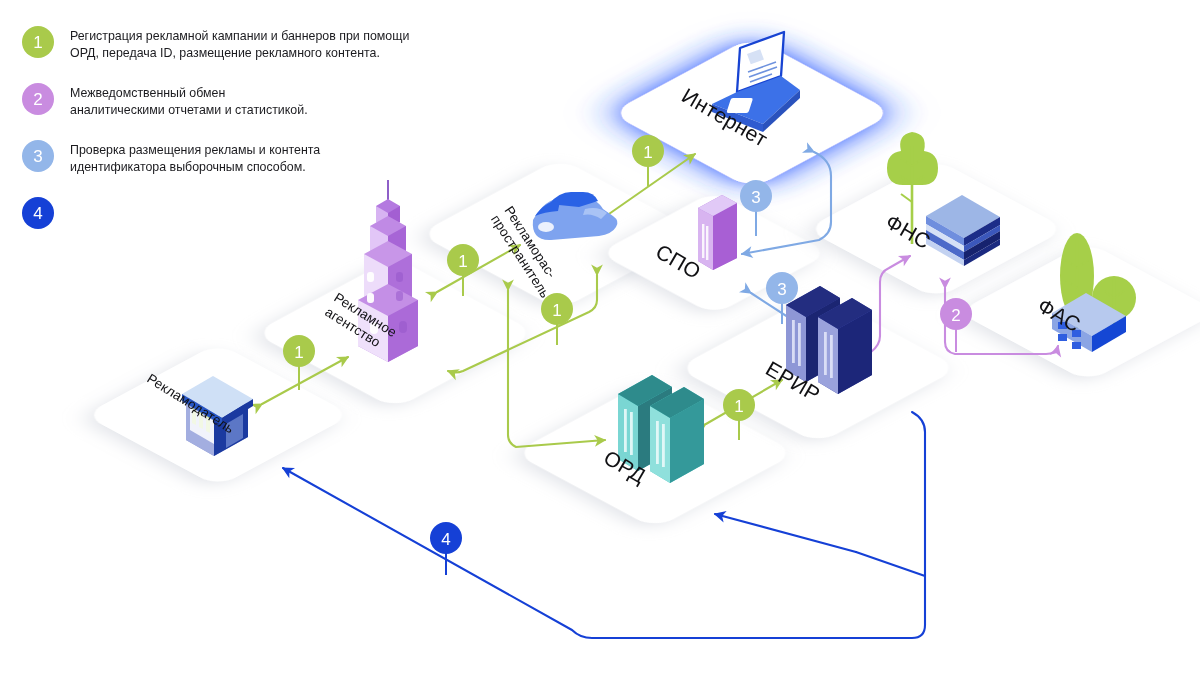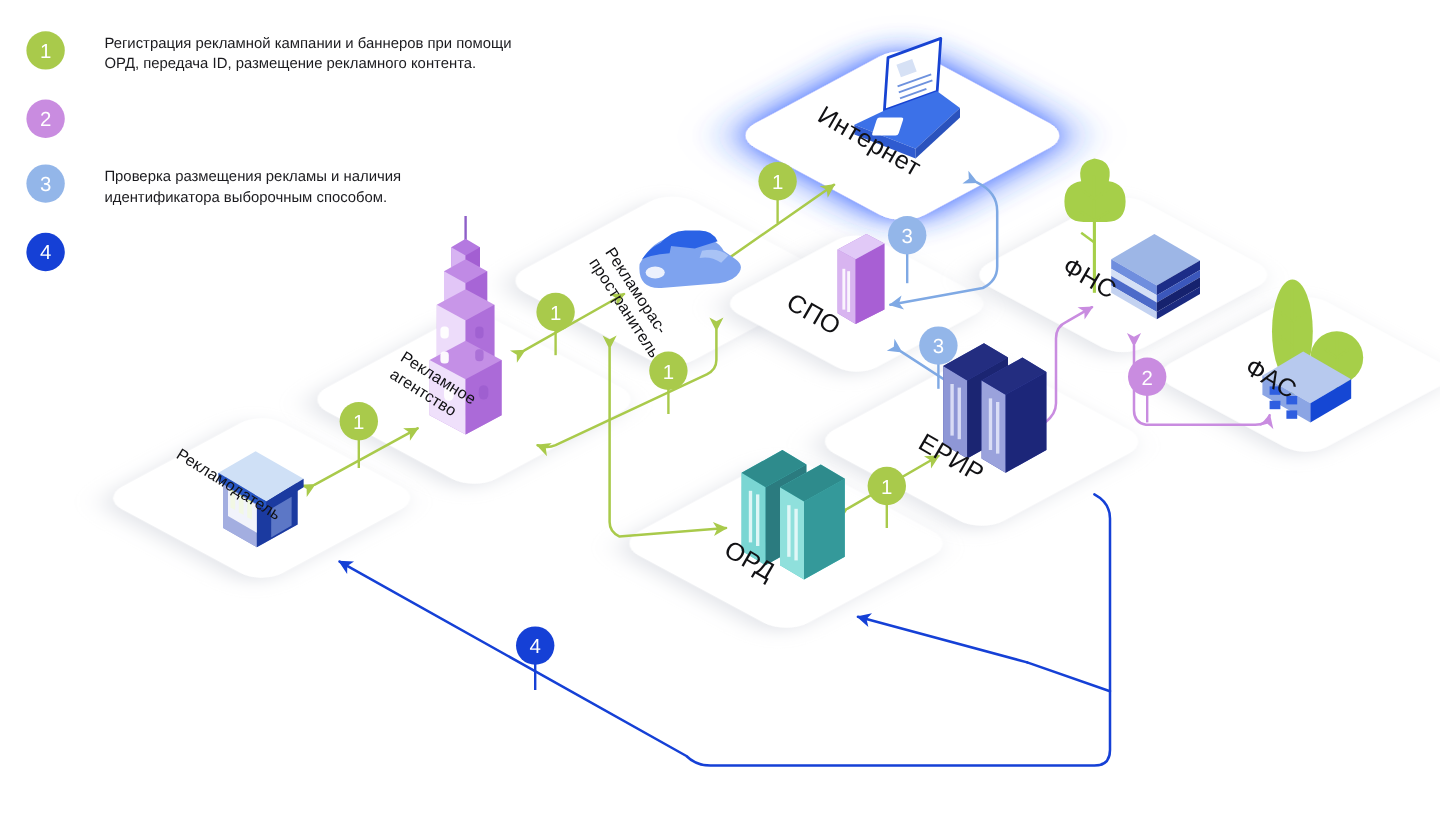--- a/index.html
+++ b/index.html
@@ -16,21 +16,21 @@
   .legend{position:absolute;left:22px;top:26px;width:470px;}
   .legend-row{display:flex;align-items:flex-start;margin-bottom:22px;}
   .legend-badge{
     width:32px;height:32px;border-radius:50%;
     flex:0 0 32px;
     display:flex;align-items:center;justify-content:center;
     color:#ffffff;font-size:17px;font-weight:400;
     letter-spacing:0;line-height:1;
   }
   .legend-text{
-    margin-left:33px;margin-top:2px;
+    margin-left:16px;margin-top:2px;
     font-size:12.4px;line-height:16.5px;color:#1b1b1f;
     white-space:pre-line;
   }
 
   
   svg#diagram{position:absolute;left:0;top:0;width:1200px;height:679px;}
   .nodelabel{
     font-family:"Liberation Sans","DejaVu Sans",sans-serif;
     fill:#111114;font-size:21px;letter-spacing:.4px;
   }
@@ -49,25 +49,27 @@
   <div class="legend">
 
     <div class="legend-row">
       <div class="legend-badge" style="background:#a9ca4b">1</div>
       <div class="legend-text">Регистрация рекламной кампании и баннеров при помощи
 ОРД, передача ID, размещение рекламного контента.</div>
     </div>
 
     <div class="legend-row">
       <div class="legend-badge" style="background:#c98ce0">2</div>
+      <div class="legend-text">Межведомственный обмен
+аналитическими отчетами и статистикой.</div>
     </div>
 
     <div class="legend-row">
       <div class="legend-badge" style="background:#93b6e9">3</div>
-      <div class="legend-text">Проверка размещения рекламы и наличия
+      <div class="legend-text">Проверка размещения рекламы и контента
 идентификатора выборочным способом.</div>
     </div>
 
     <div class="legend-row">
       <div class="legend-badge" style="background:#1540d6">4</div>
     </div>
 
   </div>
 
   <svg id="diagram" viewBox="0 0 1200 679">

